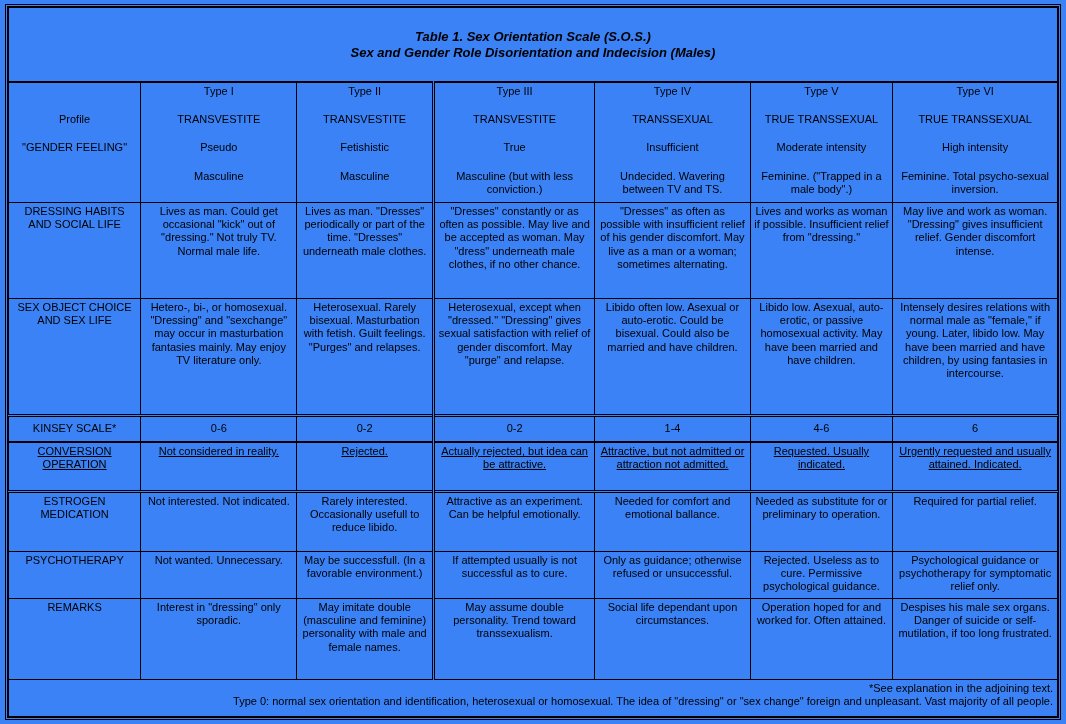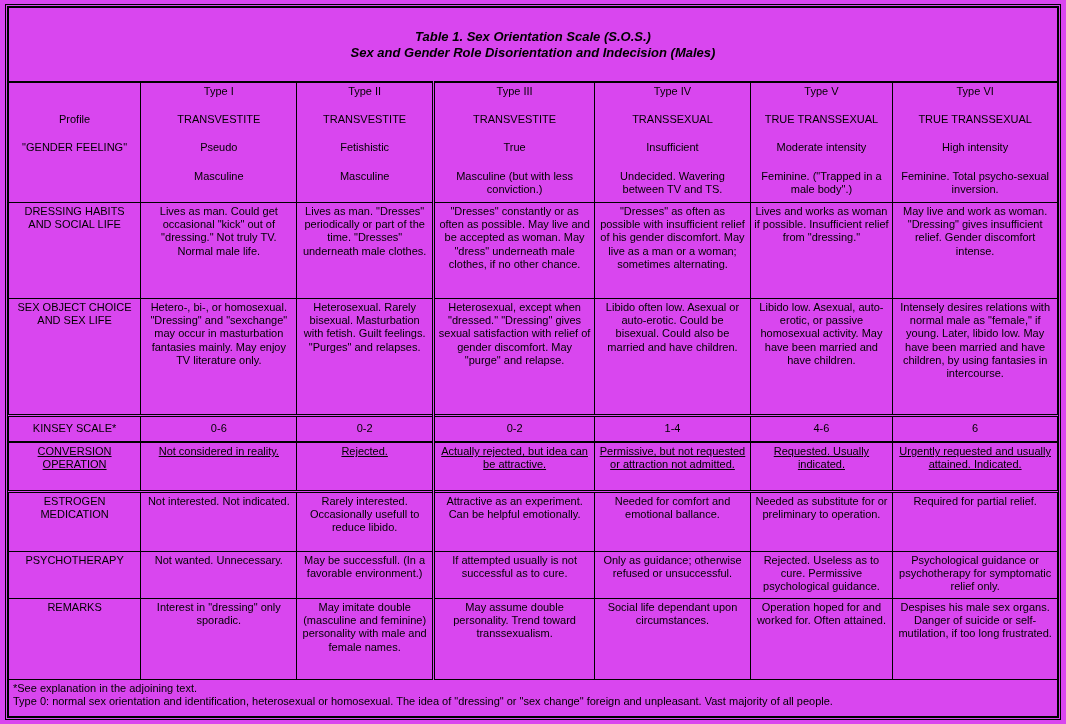--- a/index.html
+++ b/index.html
@@ -7,21 +7,21 @@
     padding: 0;
     background: #ffffff;
     font-family: "Liberation Sans", sans-serif;
     color: #000;
   }
   .page {
     width: 1066px;
     height: 724px;
     box-sizing: border-box;
     padding: 4px 5px;
-    background: #d946ef;
+    background: #3b82f6;
   }
   .table-wrap {
     border: 3px double #000;
     box-sizing: border-box;
     height: 100%;
   }
   table.sos {
     border-collapse: collapse;
     table-layout: fixed;
     width: 100%;
@@ -63,21 +63,21 @@
     height: 43px;
     text-decoration: underline;
   }
   tr.estrogen-row td {
     border-top: 3px double #000;
     height: 54px;
   }
   tr.psycho-row td { height: 42px; }
   tr.remarks-row td { height: 76px; }
   td.footer-cell {
-    text-align: left;
+    text-align: right;
     vertical-align: top;
     height: 32px;
     padding: 2px 4px;
   }
   
   td.dbl-left { border-left: 3px double #000; }
 
   .row-header { padding-top: 2px; }
   .profile-line { margin-bottom: 15px; }
   .profile-line:last-child { margin-bottom: 0; }
@@ -179,21 +179,21 @@
         <td>1-4</td>
         <td>4-6</td>
         <td>6</td>
       </tr>
 
       <tr class="conversion-row">
         <td class="row-header">CONVERSION OPERATION</td>
         <td>Not considered in reality.</td>
         <td>Rejected.</td>
         <td class="dbl-left">Actually rejected, but idea can be attractive.</td>
-        <td>Permissive, but not requested or attraction not admitted.</td>
+        <td>Attractive, but not admitted or attraction not admitted.</td>
         <td>Requested. Usually indicated.</td>
         <td>Urgently requested and usually attained. Indicated.</td>
       </tr>
 
       <tr class="estrogen-row">
         <td class="row-header">ESTROGEN MEDICATION</td>
         <td>Not interested. Not indicated.</td>
         <td>Rarely interested. Occasionally usefull to reduce libido.</td>
         <td class="dbl-left">Attractive as an experiment. Can be helpful emotionally.</td>
         <td>Needed for comfort and emotional ballance.</td>

